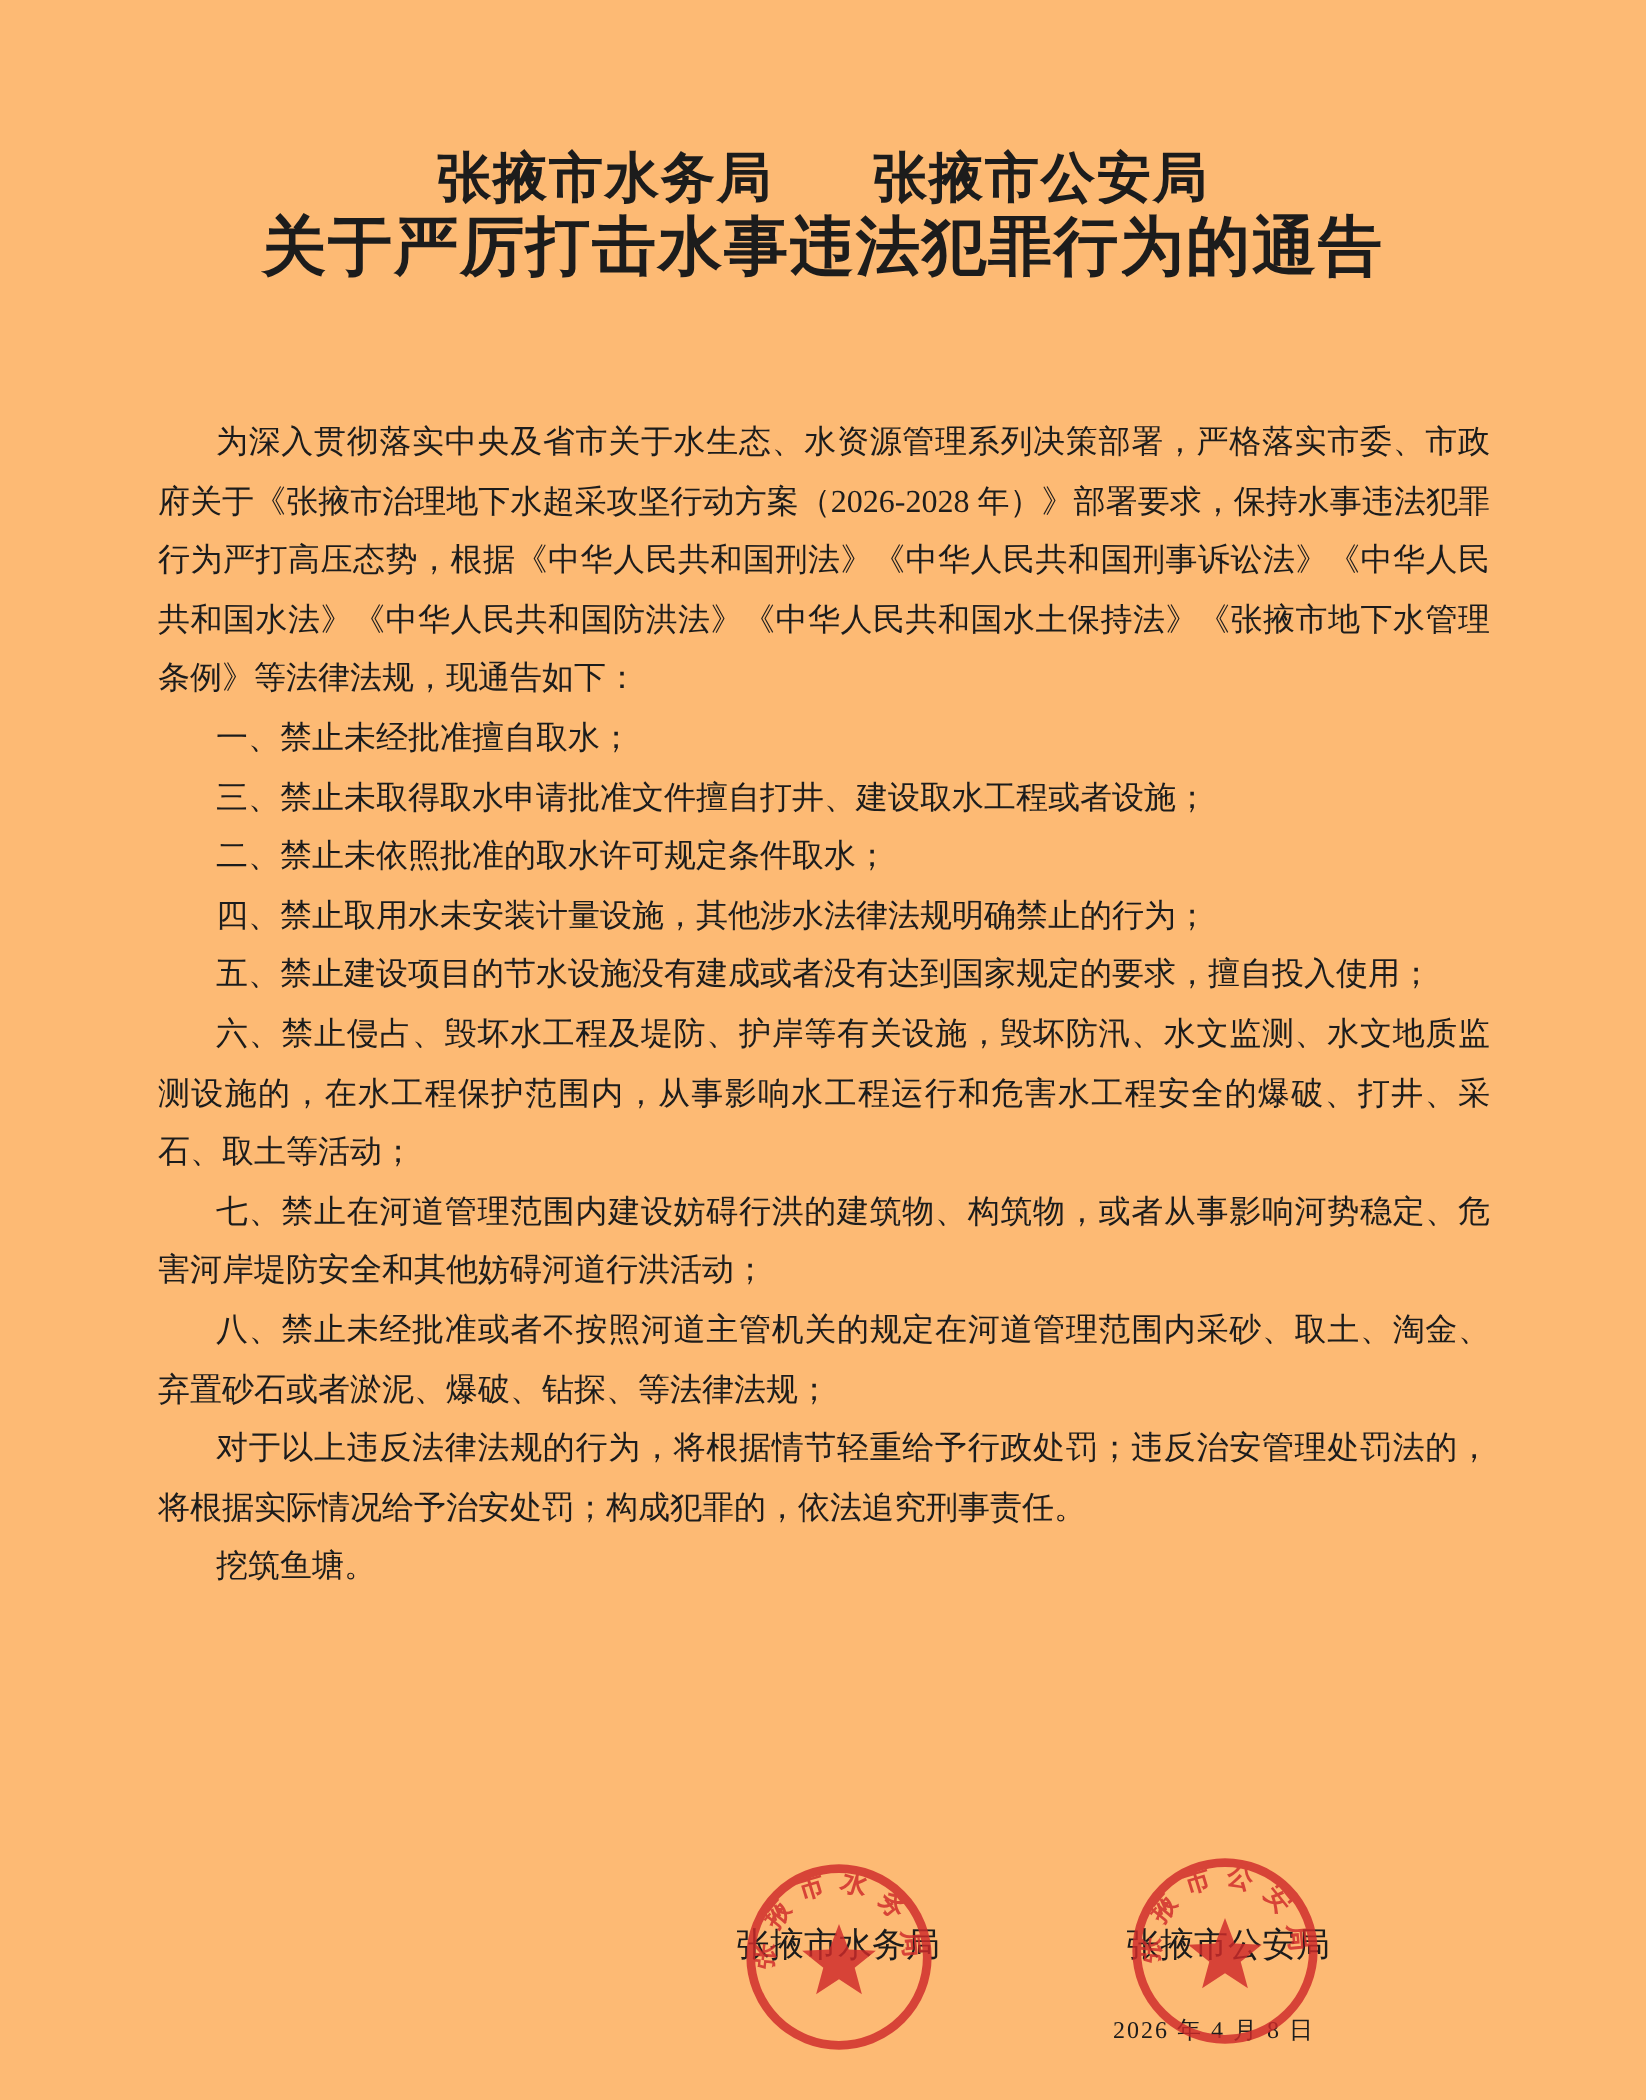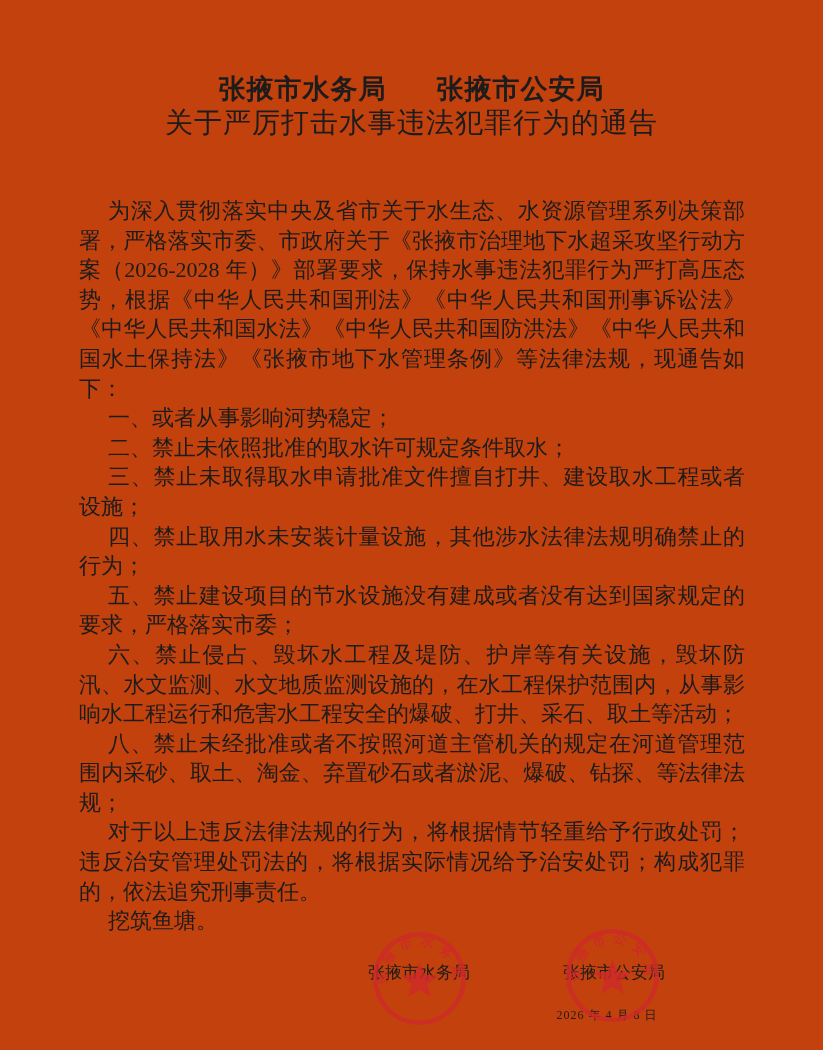--- a/index.html
+++ b/index.html
@@ -2,21 +2,21 @@
 <html><head>
 <meta charset="utf-8">
 <style>
   * { margin: 0; padding: 0; box-sizing: border-box; }
   html, body { background: #ffffff; }
   .page {
     position: relative;
     width: 823px;
     height: 1050px;
     margin: 0 auto;
-    background: #c2410c;
+    background: #fdba74;
     overflow: hidden;
     font-family: "Liberation Serif", "DejaVu Serif", serif;
     color: #1c1c1c;
   }
   
   .title-block {
     position: absolute;
     top: 72px;
     left: 0;
     width: 100%;
@@ -25,32 +25,32 @@
   .title-line1 {
     display: flex;
     justify-content: center;
     column-gap: 50px;
     font-size: 27px;
     font-weight: bold;
     line-height: 34px;
     letter-spacing: 1px;
   }
   .title-line2 {
-    font-size: 28px;
-    font-weight: normal;
+    font-size: 32px;
+    font-weight: bold;
     line-height: 34px;
     letter-spacing: 1px;
   }
   
   .doc-body {
     position: absolute;
-    top: 196px;
+    top: 207px;
     left: 79px;
     width: 666px;
-    font-size: 22px;
+    font-size: 16px;
     line-height: 29.6px;
     text-align: justify;
   }
   .doc-body p {
     text-indent: 29px;
     word-break: break-all;
   }
   
   .sig-text {
     position: absolute;
@@ -87,26 +87,27 @@
   <div class="title-block">
     <div class="title-line1">
       <span>张掖市水务局</span>
       <span>张掖市公安局</span>
     </div>
     <div class="title-line2">关于严厉打击水事违法犯罪行为的通告</div>
   </div>
 
   <div class="doc-body">
     <p>为深入贯彻落实中央及省市关于水生态、水资源管理系列决策部署，严格落实市委、市政府关于《张掖市治理地下水超采攻坚行动方案（2026-2028 年）》部署要求，保持水事违法犯罪行为严打高压态势，根据《中华人民共和国刑法》《中华人民共和国刑事诉讼法》《中华人民共和国水法》《中华人民共和国防洪法》《中华人民共和国水土保持法》《张掖市地下水管理条例》等法律法规，现通告如下：</p>
-    <p>一、或者从事影响河势稳定；</p>
+    <p>一、禁止未经批准擅自取水；</p>
+    <p>三、禁止未取得取水申请批准文件擅自打井、建设取水工程或者设施；</p>
     <p>二、禁止未依照批准的取水许可规定条件取水；</p>
-    <p>三、禁止未取得取水申请批准文件擅自打井、建设取水工程或者设施；</p>
     <p>四、禁止取用水未安装计量设施，其他涉水法律法规明确禁止的行为；</p>
-    <p>五、禁止建设项目的节水设施没有建成或者没有达到国家规定的要求，严格落实市委；</p>
+    <p>五、禁止建设项目的节水设施没有建成或者没有达到国家规定的要求，擅自投入使用；</p>
     <p>六、禁止侵占、毁坏水工程及堤防、护岸等有关设施，毁坏防汛、水文监测、水文地质监测设施的，在水工程保护范围内，从事影响水工程运行和危害水工程安全的爆破、打井、采石、取土等活动；</p>
+    <p>七、禁止在河道管理范围内建设妨碍行洪的建筑物、构筑物，或者从事影响河势稳定、危害河岸堤防安全和其他妨碍河道行洪活动；</p>
     <p>八、禁止未经批准或者不按照河道主管机关的规定在河道管理范围内采砂、取土、淘金、弃置砂石或者淤泥、爆破、钻探、等法律法规；</p>
     <p>对于以上违反法律法规的行为，将根据情节轻重给予行政处罚；违反治安管理处罚法的，将根据实际情况给予治安处罚；构成犯罪的，依法追究刑事责任。</p>
     <p>挖筑鱼塘。</p>
   </div>
 
   <div class="sig-text sig-left-agency">张掖市水务局</div>
   <div class="sig-text sig-right-agency">张掖市公安局</div>
   <div class="sig-text sig-date">2026 年 4 月 8 日</div>
 
   <svg class="seal seal-left" viewBox="0 0 100 100">

